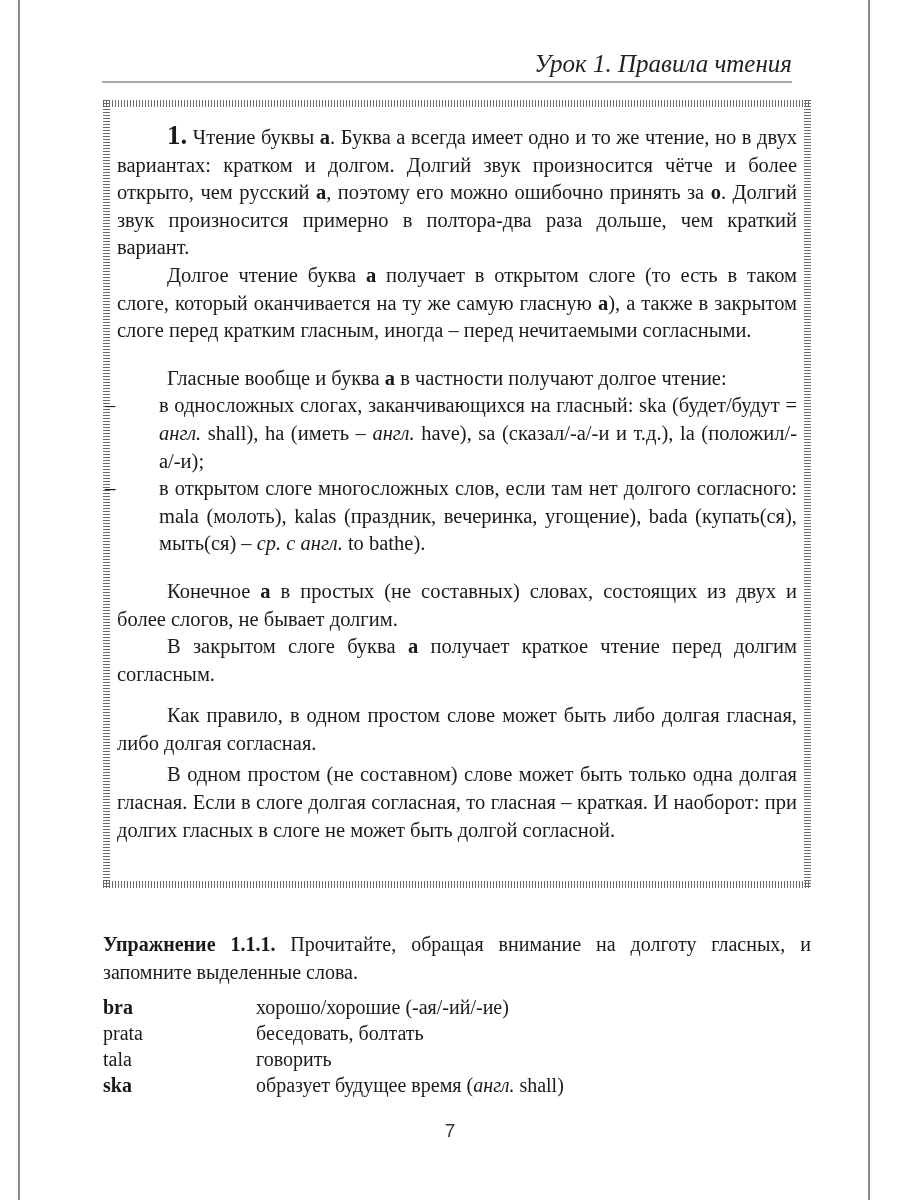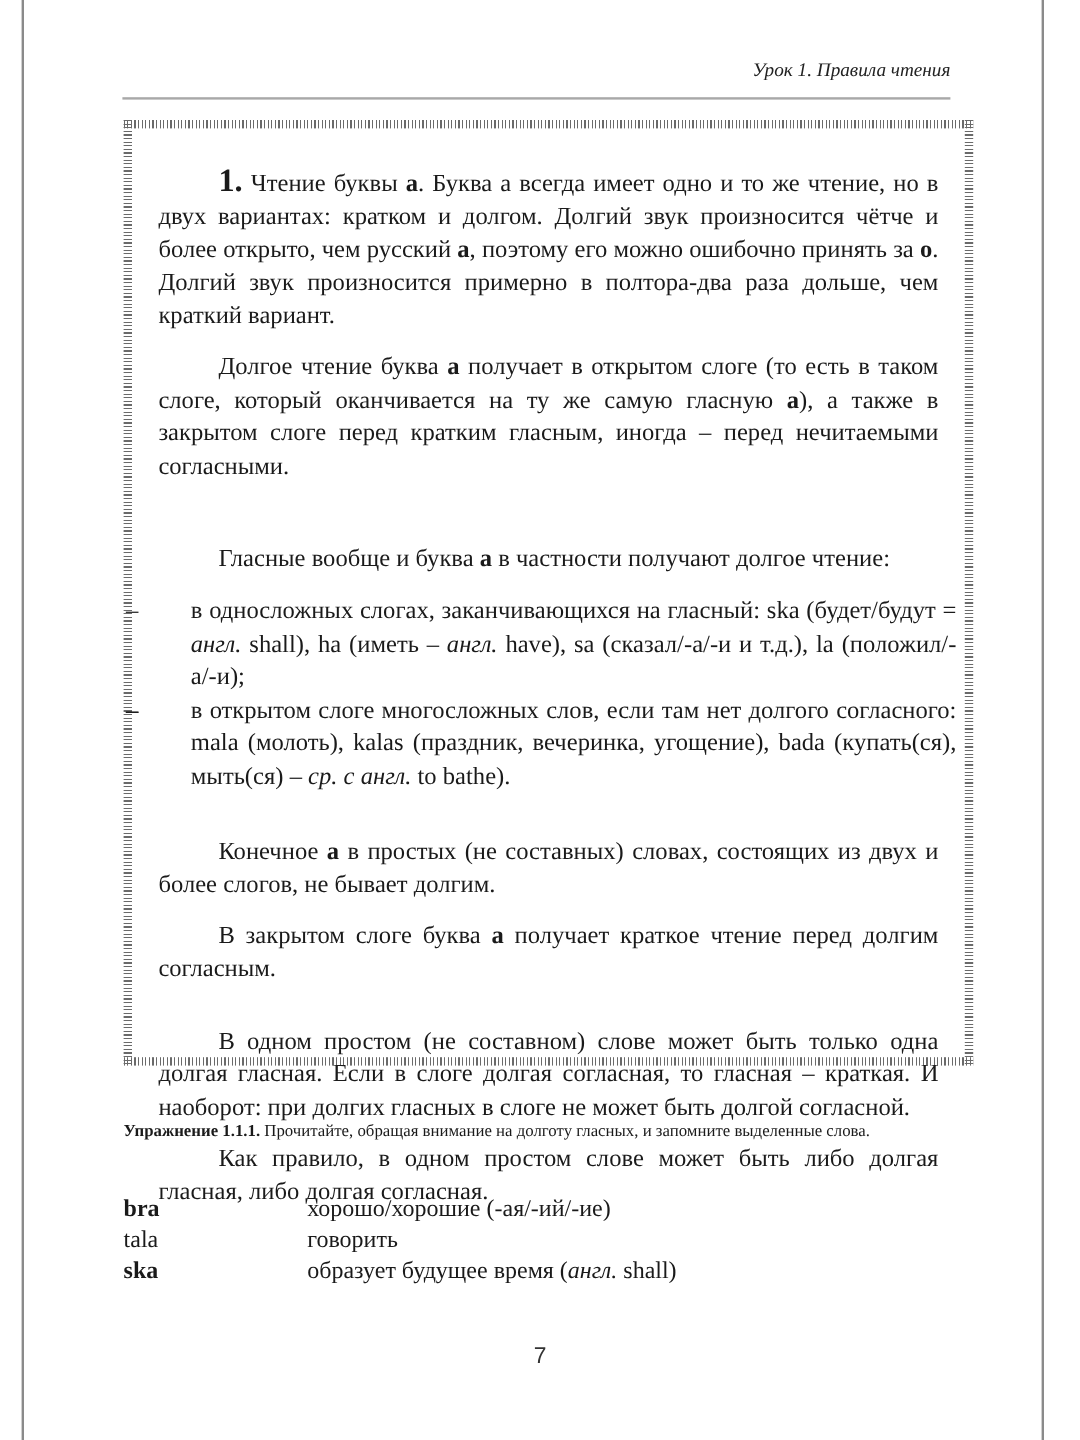--- a/index.html
+++ b/index.html
@@ -6,21 +6,21 @@
   body {
     width: 900px; height: 1200px; position: relative; overflow: hidden;
     background: #ffffff; color: #1a1a1a;
     font-family: "Liberation Serif", "DejaVu Serif", serif;
   }
   .frame-left { position: absolute; left: 18px; top: 0; width: 2px; height: 1200px; background: #8a8a8a; }
   .frame-right { position: absolute; left: 868px; top: 0; width: 2px; height: 1200px; background: #8a8a8a; }
 
   .running-head {
     position: absolute; right: 108px; top: 50px;
-    font-style: italic; font-size: 16px; color: #222;
+    font-style: italic; font-size: 25px; color: #222;
   }
   .head-rule { position: absolute; left: 102px; top: 81px; width: 690px; height: 2px; background: #a8a8a8; }
 
   .box {
     position: absolute; left: 103px; top: 100px; width: 708px; height: 788px;
     box-sizing: border-box;
   }
   .hatch-top, .hatch-bottom {
     position: absolute; left: 0; width: 100%; height: 7px;
     background: repeating-linear-gradient(90deg, #6a6a6a 0 1px, transparent 1px 3px);
@@ -31,34 +31,34 @@
     position: absolute; top: 0; height: 100%; width: 7px;
     background: repeating-linear-gradient(180deg, #6a6a6a 0 1px, transparent 1px 3px);
   }
   .hatch-left { left: 0; }
   .hatch-right { right: 0; }
 
   .box-content {
     position: absolute; left: 14px; right: 14px; top: 22px;
     font-size: 20.5px; line-height: 27.6px; text-align: justify;
   }
-  .box-content p { margin: 15px; }
+  .box-content p { margin: 0; }
   .indent { text-indent: 50px; }
   .sec-num { font-weight: bold; font-size: 27px; }
   .gap { height: 20px; }
   .gap-s { height: 14px; }
   .dash-list { margin: 0; padding: 0; list-style: none; }
   .dash-list li { position: relative; padding-left: 42px; }
   .dash-list li .dash { position: absolute; left: -12px; top: 0; }
   b { font-weight: bold; }
   i { font-style: italic; }
 
   .exercise {
     position: absolute; left: 103px; top: 930px; width: 708px;
-    font-size: 14px; line-height: 28px; text-align: justify;
+    font-size: 20px; line-height: 28px; text-align: justify;
   }
   .exercise p { margin: 0; }
   .vocab { position: absolute; left: 103px; top: 994px; width: 708px; font-size: 20px; line-height: 26px; }
   .vocab-row { display: flex; align-items: center; }
   .vocab-word { width: 153px; }
   .vocab-word.bold { font-weight: bold; }
   .page-number { position: absolute; left: 0; width: 900px; top: 1120px; text-align: center; font-size: 19px; font-family: "Liberation Sans", sans-serif; color: #333; }
 </style>
 </head>
 <body>
@@ -85,33 +85,37 @@
     <p class="indent"><span>Гласные вообще и буква </span><b>а</b><span> в частности получают долгое чтение:</span></p>
     <ul class="dash-list">
       <li><span class="dash">–</span><span><span>в односложных слогах, заканчивающихся на гласный: ska (будет/будут = </span><i>англ.</i><span> shall), ha (иметь – </span><i>англ.</i><span> have), sa (сказал/-а/-и и т.д.), la (положил/-а/-и);</span></span></li>
       <li><span class="dash">–</span></li>
       <li><span class="dash">–</span><span><span>в открытом слоге многосложных слов, если там нет долгого согласного: mala (молоть), kalas (праздник, вечеринка, угощение), bada (купать(ся), мыть(ся) – </span><i>ср. с англ.</i><span> to bathe).</span></span></li>
     </ul>
     <div class="gap"></div>
     <p class="indent"><span>Конечное </span><b>а</b><span> в простых (не составных) словах, состоящих из двух и более слогов, не бывает долгим.</span></p>
     <p class="indent"><span>В закрытом слоге буква </span><b>а</b><span> получает краткое чтение перед долгим согласным.</span></p>
     <div class="gap-s"></div>
+    <p class="indent">Как правило, в одном простом слове может быть либо долгая гласная, либо долгая согласная.</p>
     <p class="indent" style="margin-top:4px">В одном простом (не составном) слове может быть только одна долгая гласная. Если в слоге долгая согласная, то гласная – краткая. И наоборот: при долгих гласных в слоге не может быть долгой согласной.</p>
-    <p class="indent">Как правило, в одном простом слове может быть либо долгая гласная, либо долгая согласная.</p>
   </div>
 </div>
 
 <div class="exercise">
   <p><b>Упражнение 1.1.1.</b><span> Прочитайте, обращая внимание на долготу гласных, и запомните выделенные слова.</span></p>
 </div>
 
 <div class="vocab">
   <div class="vocab-row">
     <span class="vocab-word bold">bra</span>
     <span class="vocab-meaning"><span>хорошо/хорошие (-ая/-ий/-ие)</span></span>
+  </div>
+  <div class="vocab-row">
+    <span class="vocab-word">prata</span>
+    <span class="vocab-meaning"><span>беседовать, болтать</span></span>
   </div>
   <div class="vocab-row">
     <span class="vocab-word">tala</span>
     <span class="vocab-meaning"><span>говорить</span></span>
   </div>
   <div class="vocab-row">
     <span class="vocab-word bold">ska</span>
     <span class="vocab-meaning"><span>образует будущее время (</span><i>англ.</i><span> shall)</span></span>
   </div>
 </div>

